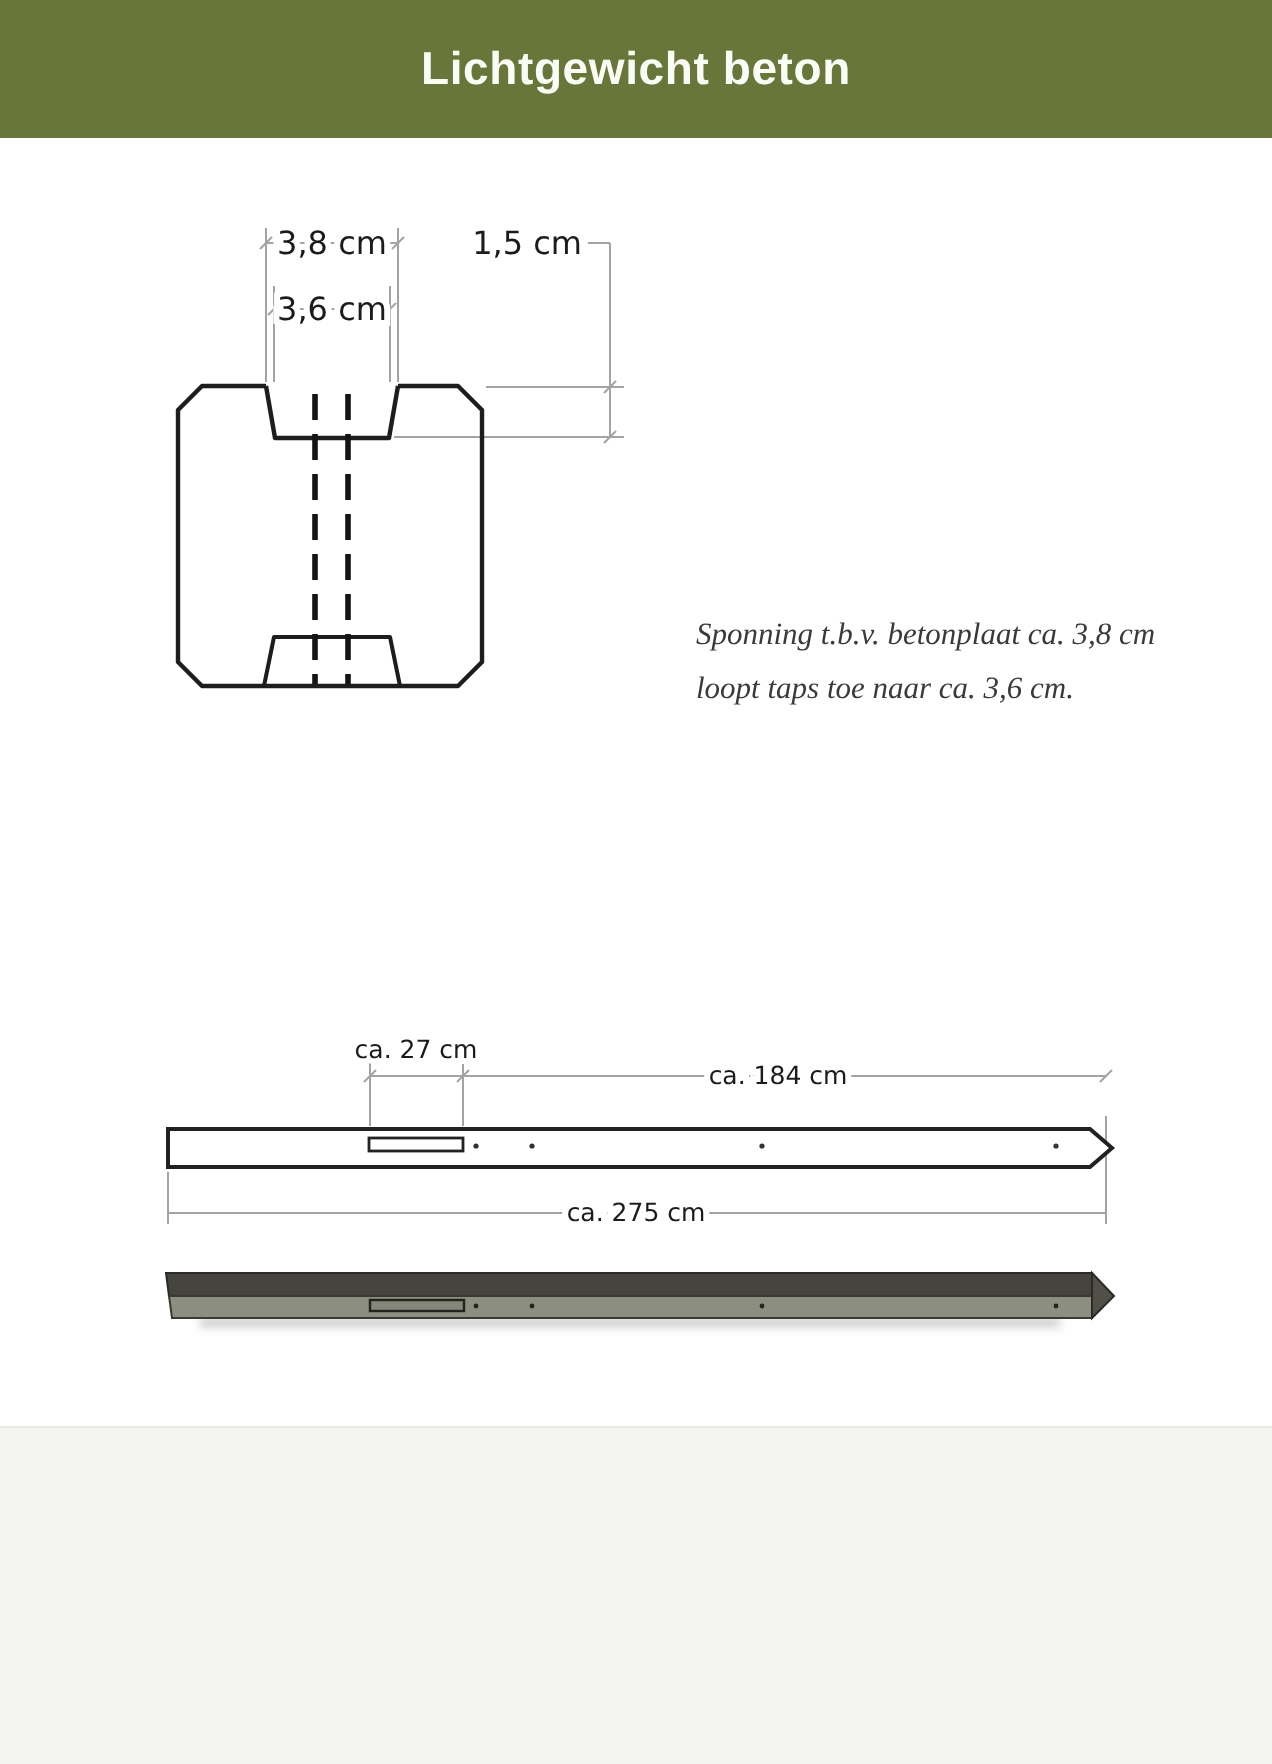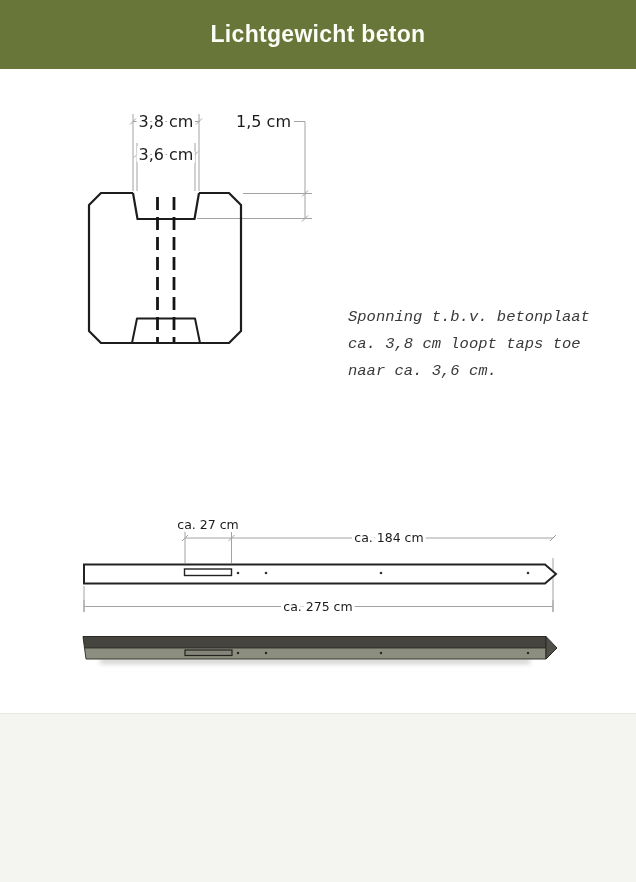--- a/index.html
+++ b/index.html
@@ -21,21 +21,21 @@
   .dim-text { font-family:"DejaVu Sans", sans-serif; fill:#1b1b1b; paint-order:stroke; stroke:#ffffff; stroke-width:6px; }
   .dim-text-lg { font-size:16px; }
   .dim-text-sm { font-size:12.5px; }
   .dim-line { stroke:#a3a3a3; stroke-width:1; fill:none; }
   .outline { stroke:#1d1d1d; stroke-width:2.2; fill:none; stroke-linejoin:round; }
   .outline-thin { stroke:#1d1d1d; stroke-width:2; fill:none; stroke-linejoin:round; }
   .dash { stroke:#141414; stroke-width:2.8; stroke-dasharray:13 7; fill:none; }
 
   .note {
     position:absolute; left:348px; top:304px; width:244px;
-    font-family:Liberation Mono, monospace;
+    font-family:Liberation Serif, serif;
     font-style:italic; font-size:15.5px; line-height:27px; color:#3a3a3a;
   }
 
   
   .options {
     position:absolute; left:0; top:713px; width:636px; height:169px;
     background:#f4f4f1; border-top:1px solid #e7e7e3;
   }
 </style>
 </head>

